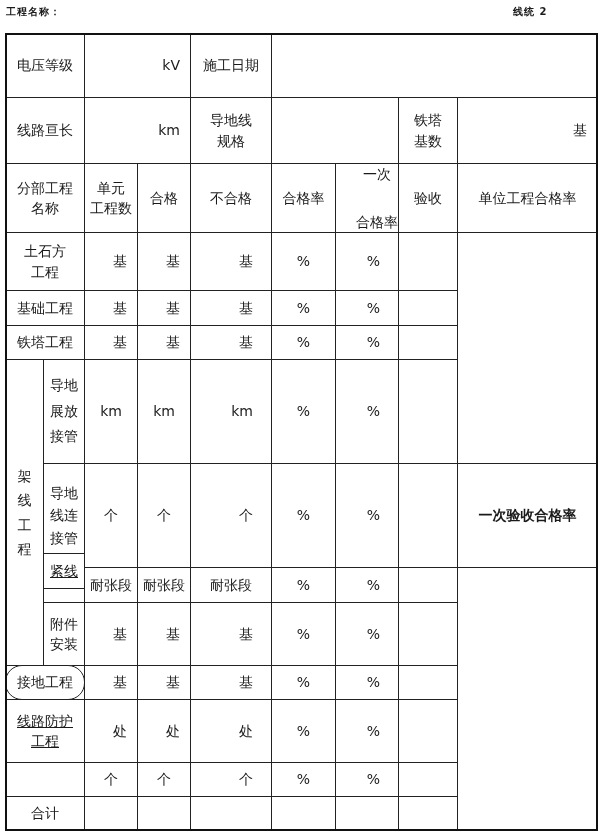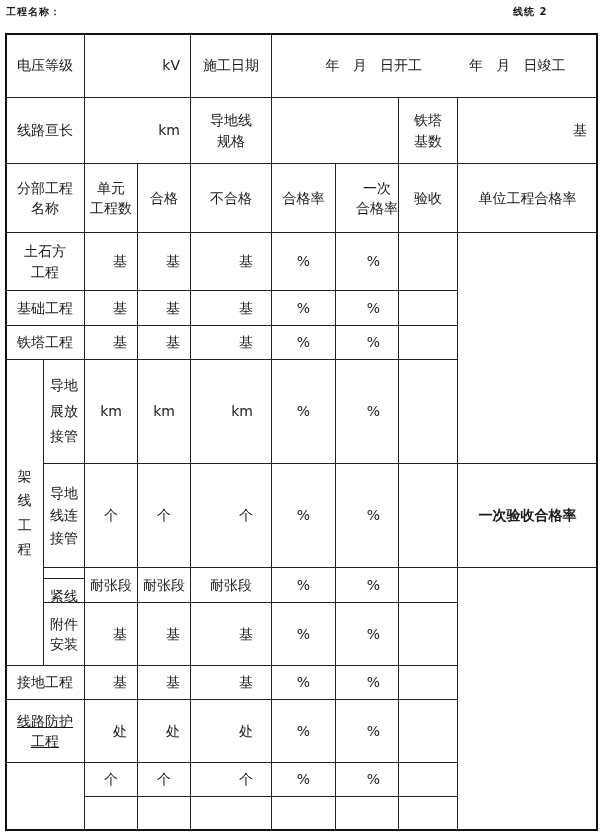--- a/index.html
+++ b/index.html
@@ -27,24 +27,20 @@
 <div class="hdr hdr-left">工程名称：</div>
 <div class="hdr hdr-right">线统 2</div>
 
 <div class="sheet">
 
   <div class="cell r" style="left:84px;top:33px;width:107px;height:65px;">
       <span>kV</span>
     </div>
   <div class="cell c" style="left:5px;top:33px;width:80px;height:65px;">电压等级</div>
   <div class="cell c" style="left:190px;top:33px;width:82px;height:65px;">施工日期</div>
-  <div class="cell c" style="left:271px;top:33px;width:327px;height:65px;justify-content:space-around;padding:0 8px 0 30px;">
-    <span class="date-part">年   月   日开工</span>
-    <span class="date-part">年   月   日竣工</span>
-  </div>
 
   <div class="cell c" style="left:5px;top:97px;width:80px;height:67px;">线路亘长</div>
   <div class="cell r" style="left:84px;top:97px;width:107px;height:67px;">
       <span>km</span>
     </div>
   <div class="cell c vt" style="left:190px;top:97px;width:82px;height:67px;">
     <span>导地线</span>
     <span>规格</span>
   </div>
   <div class="cell c" style="left:271px;top:97px;width:128px;height:67px;"></div>
@@ -60,21 +56,21 @@
     <span>分部工程</span>
     <span>名称</span>
   </div>
   <div class="cell c vt" style="left:84px;top:163px;width:54px;height:70px;">
     <span>单元</span>
     <span>工程数</span>
   </div>
   <div class="cell c" style="left:137px;top:163px;width:54px;height:70px;">合格</div>
   <div class="cell c" style="left:190px;top:163px;width:82px;height:70px;">不合格</div>
   <div class="cell c" style="left:271px;top:163px;width:65px;height:70px;">合格率</div>
-  <div class="cell c vt" style="left:335px;top:163px;width:84px;height:70px;">
+  <div class="cell c vt" style="left:335px;top:163px;width:84px;height:70px;justify-content:space-between;">
     <span>一次</span>
     <span>合格率</span>
   </div>
   <div class="cell c" style="left:398px;top:163px;width:60px;height:70px;text-align:center;">验收</div>
   <div class="cell c" style="left:457px;top:163px;width:141px;height:70px;">单位工程合格率</div>
 
   <div class="cell c vt" style="left:5px;top:232px;width:80px;height:59px;">
     <span>土石方</span>
     <span>工程</span>
   </div>
@@ -125,40 +121,40 @@
     <span>线连</span>
     <span>接管</span>
   </div>
   <div class="cell c" style="left:84px;top:463px;width:54px;height:105px;">个</div>
   <div class="cell c" style="left:137px;top:463px;width:54px;height:105px;">个</div>
   <div class="cell r pad-r" style="left:190px;top:463px;width:82px;height:105px;">个</div>
   <div class="cell c" style="left:271px;top:463px;width:65px;height:105px;">%</div>
   <div class="cell r pad-r" style="left:335px;top:463px;width:64px;height:105px;">%</div>
   <div class="cell" style="left:398px;top:463px;width:60px;height:105px;"></div>
 
-  <div class="cell c" style="left:43px;top:578px;width:42px;height:36px;text-decoration:underline;">紧线</div>
+  <div class="cell c" style="left:43px;top:553px;width:42px;height:36px;text-decoration:underline;">紧线</div>
   <div class="cell c" style="left:84px;top:567px;width:54px;height:36px;">耐张段</div>
   <div class="cell c" style="left:137px;top:567px;width:54px;height:36px;">耐张段</div>
   <div class="cell c" style="left:190px;top:567px;width:82px;height:36px;">耐张段</div>
   <div class="cell c" style="left:271px;top:567px;width:65px;height:36px;">%</div>
   <div class="cell r pad-r" style="left:335px;top:567px;width:64px;height:36px;">%</div>
   <div class="cell" style="left:398px;top:567px;width:60px;height:36px;"></div>
 
   <div class="cell c vt" style="left:43px;top:602px;width:42px;height:64px;">
     <span>附件</span>
     <span>安装</span>
   </div>
   <div class="cell r" style="left:84px;top:602px;width:54px;height:64px;">基</div>
   <div class="cell r" style="left:137px;top:602px;width:54px;height:64px;">基</div>
   <div class="cell r pad-r" style="left:190px;top:602px;width:82px;height:64px;">基</div>
   <div class="cell c" style="left:271px;top:602px;width:65px;height:64px;">%</div>
   <div class="cell r pad-r" style="left:335px;top:602px;width:64px;height:64px;">%</div>
   <div class="cell" style="left:398px;top:602px;width:60px;height:64px;"></div>
 
-  <div class="cell c" style="left:5px;top:665px;width:80px;height:35px;">接地工程</div>
+  <div class="cell c" style="left:5px;top:665px;width:80px;height:35px;border-radius:17px;">接地工程</div>
   <div class="cell r" style="left:84px;top:665px;width:54px;height:35px;">基</div>
   <div class="cell r" style="left:137px;top:665px;width:54px;height:35px;">基</div>
   <div class="cell r pad-r" style="left:190px;top:665px;width:82px;height:35px;">基</div>
   <div class="cell c" style="left:271px;top:665px;width:65px;height:35px;">%</div>
   <div class="cell r pad-r" style="left:335px;top:665px;width:64px;height:35px;">%</div>
   <div class="cell" style="left:398px;top:665px;width:60px;height:35px;"></div>
 
   <div class="cell c vt" style="left:5px;top:699px;width:80px;height:64px;text-decoration:underline;">
     <span>线路防护</span>
     <span>工程</span>
@@ -170,20 +166,21 @@
   <div class="cell r pad-r" style="left:335px;top:699px;width:64px;height:64px;">%</div>
   <div class="cell" style="left:398px;top:699px;width:60px;height:64px;"></div>
 
   <div class="cell c" style="left:84px;top:762px;width:54px;height:35px;">个</div>
   <div class="cell c" style="left:137px;top:762px;width:54px;height:35px;">个</div>
   <div class="cell r pad-r" style="left:190px;top:762px;width:82px;height:35px;">个</div>
   <div class="cell c" style="left:271px;top:762px;width:65px;height:35px;">%</div>
   <div class="cell r pad-r" style="left:335px;top:762px;width:64px;height:35px;">%</div>
   <div class="cell" style="left:398px;top:762px;width:60px;height:35px;"></div>
 
+  <div class="cell c" style="left:5px;top:796px;width:80px;height:35px;">合计</div>
   <div class="cell c" style="left:84px;top:796px;width:54px;height:35px;"></div>
   <div class="cell c" style="left:137px;top:796px;width:54px;height:35px;"></div>
   <div class="cell c" style="left:190px;top:796px;width:82px;height:35px;"></div>
   <div class="cell c" style="left:271px;top:796px;width:65px;height:35px;"></div>
   <div class="cell c" style="left:335px;top:796px;width:64px;height:35px;"></div>
   <div class="cell" style="left:398px;top:796px;width:60px;height:35px;"></div>
 
   <div class="cell" style="left:457px;top:232px;width:141px;height:232px;"></div>
   <div class="cell c bold" style="left:457px;top:463px;width:141px;height:105px;">一次验收合格率</div>
   <div class="cell" style="left:457px;top:567px;width:141px;height:264px;"></div>

